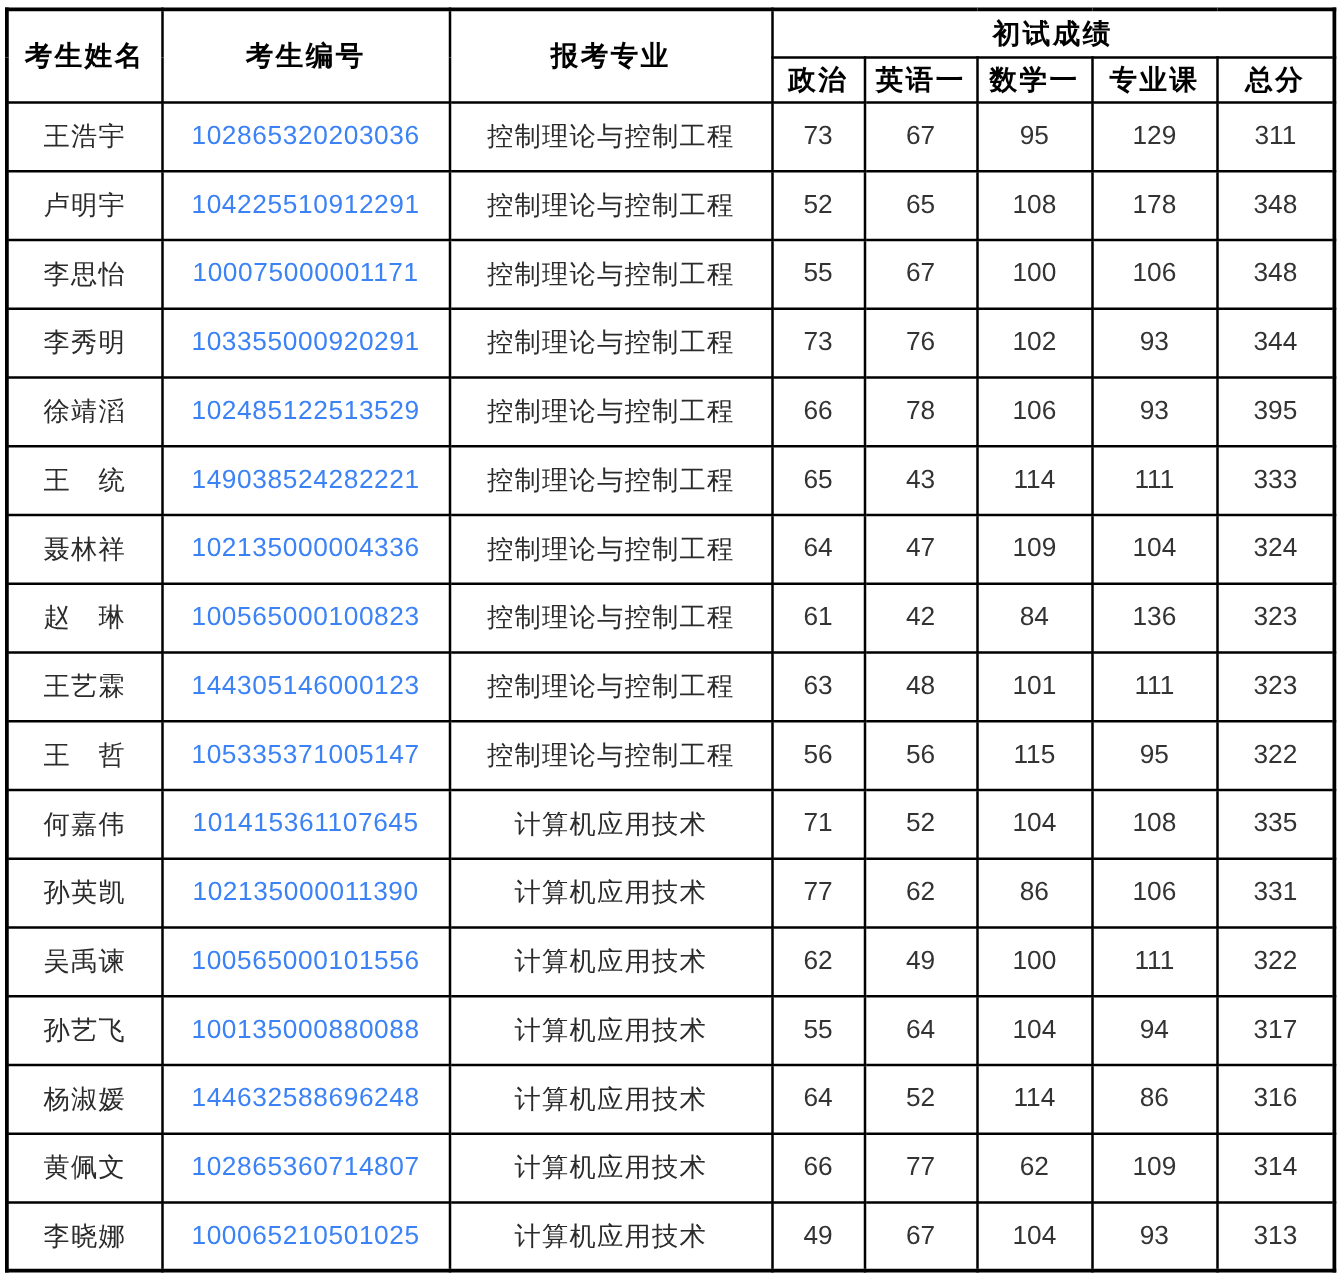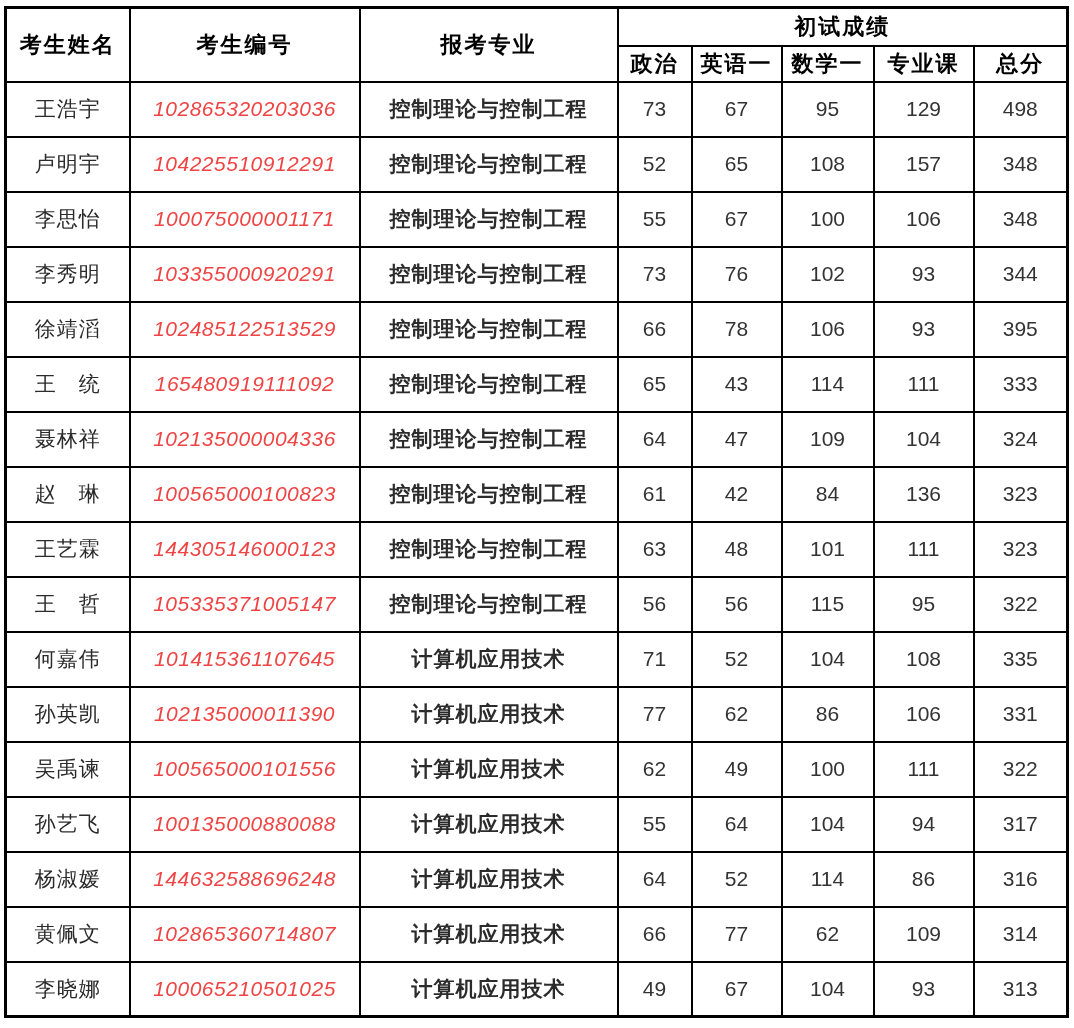--- a/index.html
+++ b/index.html
@@ -38,22 +38,22 @@
     font-size: 22px;
     color: #000000;
     letter-spacing: 2px;
   }
   td {
     font-size: 21px;
     color: #2b2b2b;
     font-weight: normal;
   }
   td.c-name  { letter-spacing: 1px; margin-top: 36px; }
-  td.c-id    { letter-spacing: 0.5px; color: #ef4444; font-style: italic; }
-  td.c-major { letter-spacing: 1px; font-weight: bold; }
+  td.c-id    { letter-spacing: 0.5px; color: #3b82f6; }
+  td.c-major { letter-spacing: 1px; }
   td.c-num   { color: #333333; }
 </style>
 </head>
 <body>
 
 <div class="page">
   <table class="score-table">
     <colgroup>
       <col style="width:124px">
       <col style="width:230px">
@@ -81,30 +81,30 @@
     </thead>
     <tbody>
         <tr>
           <td class="c-name">王浩宇</td>
           <td class="c-id">102865320203036</td>
           <td class="c-major">控制理论与控制工程</td>
           <td class="c-num">73</td>
           <td class="c-num">67</td>
           <td class="c-num">95</td>
           <td class="c-num">129</td>
-          <td class="c-num">498</td>
+          <td class="c-num">311</td>
         </tr>
         <tr>
           <td class="c-name">卢明宇</td>
           <td class="c-id">104225510912291</td>
           <td class="c-major">控制理论与控制工程</td>
           <td class="c-num">52</td>
           <td class="c-num">65</td>
           <td class="c-num">108</td>
-          <td class="c-num">157</td>
+          <td class="c-num">178</td>
           <td class="c-num">348</td>
         </tr>
         <tr>
           <td class="c-name">李思怡</td>
           <td class="c-id">100075000001171</td>
           <td class="c-major">控制理论与控制工程</td>
           <td class="c-num">55</td>
           <td class="c-num">67</td>
           <td class="c-num">100</td>
           <td class="c-num">106</td>
@@ -125,21 +125,21 @@
           <td class="c-id">102485122513529</td>
           <td class="c-major">控制理论与控制工程</td>
           <td class="c-num">66</td>
           <td class="c-num">78</td>
           <td class="c-num">106</td>
           <td class="c-num">93</td>
           <td class="c-num">395</td>
         </tr>
         <tr>
           <td class="c-name">王　统</td>
-          <td class="c-id">165480919111092</td>
+          <td class="c-id">149038524282221</td>
           <td class="c-major">控制理论与控制工程</td>
           <td class="c-num">65</td>
           <td class="c-num">43</td>
           <td class="c-num">114</td>
           <td class="c-num">111</td>
           <td class="c-num">333</td>
         </tr>
         <tr>
           <td class="c-name">聂林祥</td>
           <td class="c-id">102135000004336</td>

